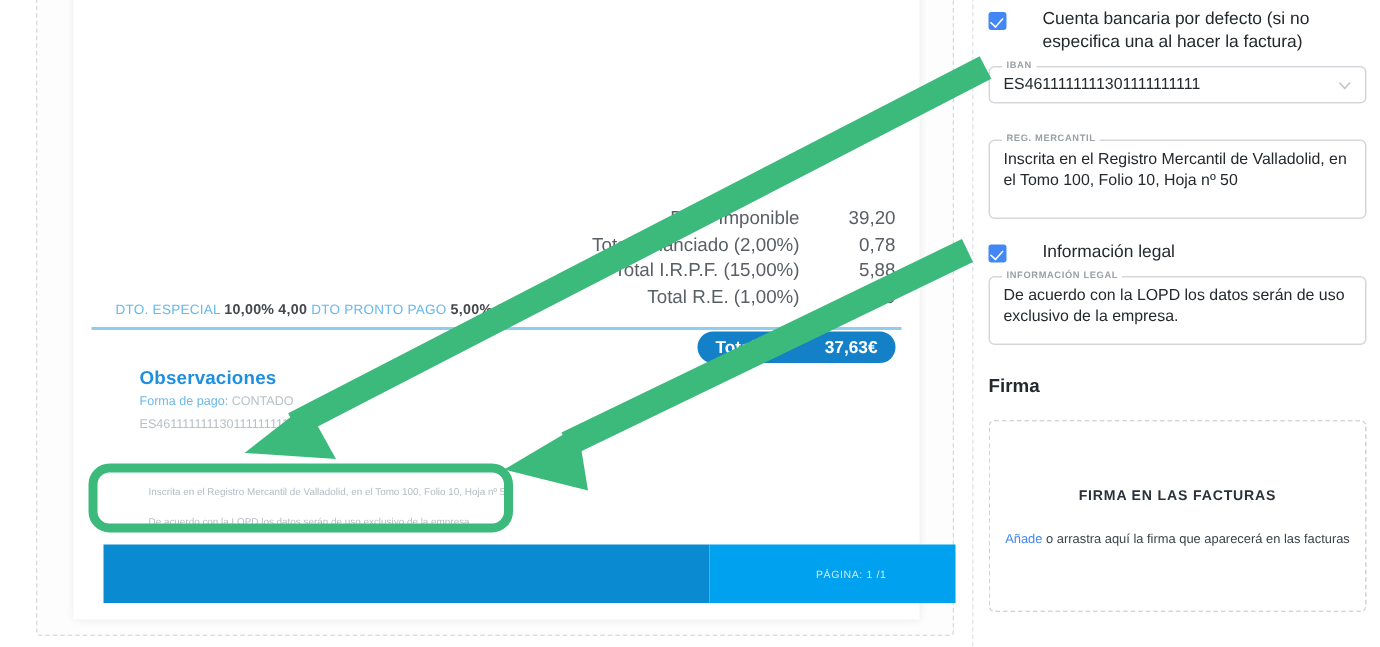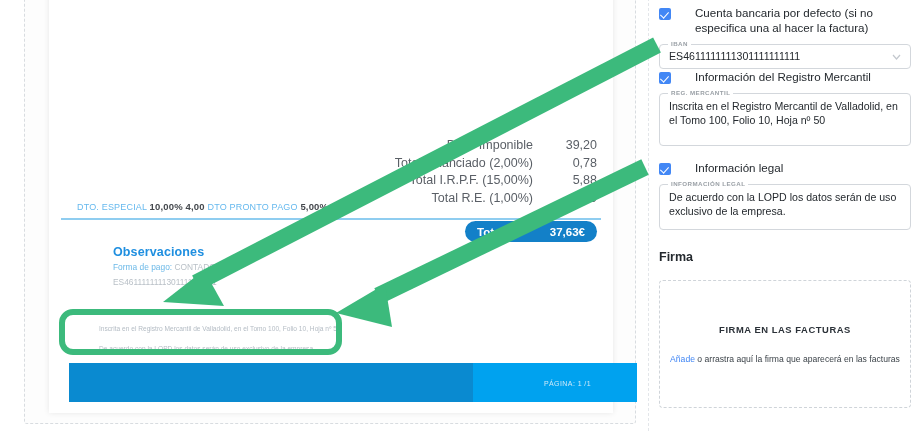--- a/index.html
+++ b/index.html
@@ -47,21 +47,21 @@
   .total-pill {
     position: absolute; right: 16px; top: 232px;
     width: 132px; height: 21px;
     background: #1380c8; border-radius: 11px;
     display: flex; align-items: center; justify-content: space-between;
     padding: 0 12px;
     color: #fff; font-size: 11.5px; font-weight: bold;
   }
 
   
-  .obs { position: absolute; left: 44px; top: 256px; width: 400px; margin-left: 20px; }
+  .obs { position: absolute; left: 44px; top: 256px; width: 400px; }
   .obs-title { color: #1f8fe0; font-size: 12.5px; font-weight: bold; letter-spacing: .01em; }
   .obs-line { color: #b9c0c7; font-size: 8.4px; line-height: 12.6px; margin-top: 2px; }
   .obs-line .k { color: #6cb9e8; }
 
   
   .hl-box {
     position: absolute; left: 34px; top: 320px;
     width: 283px; height: 46px;
     border: 6px solid #3cba7c; border-radius: 14px;
     background: transparent;
@@ -188,24 +188,20 @@
     <div class="field" style="position:absolute;left:10px;top:56px;width:252px;height:25px">
       <span class="legend">IBAN</span>
       <div class="value" style="padding:5px 26px 0 9px">ES4611111111301111111111</div>
       <span class="chev">
         <svg width="9" height="6" viewBox="0 0 9 6">
             <path d="M1 1 L4.5 5 L8 1" fill="none" stroke="#c3c8ce" stroke-width="1.2"></path>
           </svg>
       </span>
     </div>
 
-    <div class="check-row" style="position:absolute;left:10px;top:81px;width:252px">
-      <div class="cbox"></div>
-      <div class="check-label">Información del Registro Mercantil</div>
-    </div>
     <div class="field" style="position:absolute;left:10px;top:105px;width:252px;height:53px">
       <span class="legend">REG. MERCANTIL</span>
       <div class="value" style="padding:6px 9px 0 9px">Inscrita en el Registro Mercantil de Valladolid, en el Tomo 100, Folio 10, Hoja nº  50</div>
     </div>
 
     <div class="check-row" style="position:absolute;left:10px;top:172px;width:252px">
       <div class="cbox"></div>
       <div class="check-label">Información legal</div>
     </div>
     <div class="field" style="position:absolute;left:10px;top:196px;width:252px;height:46px">

